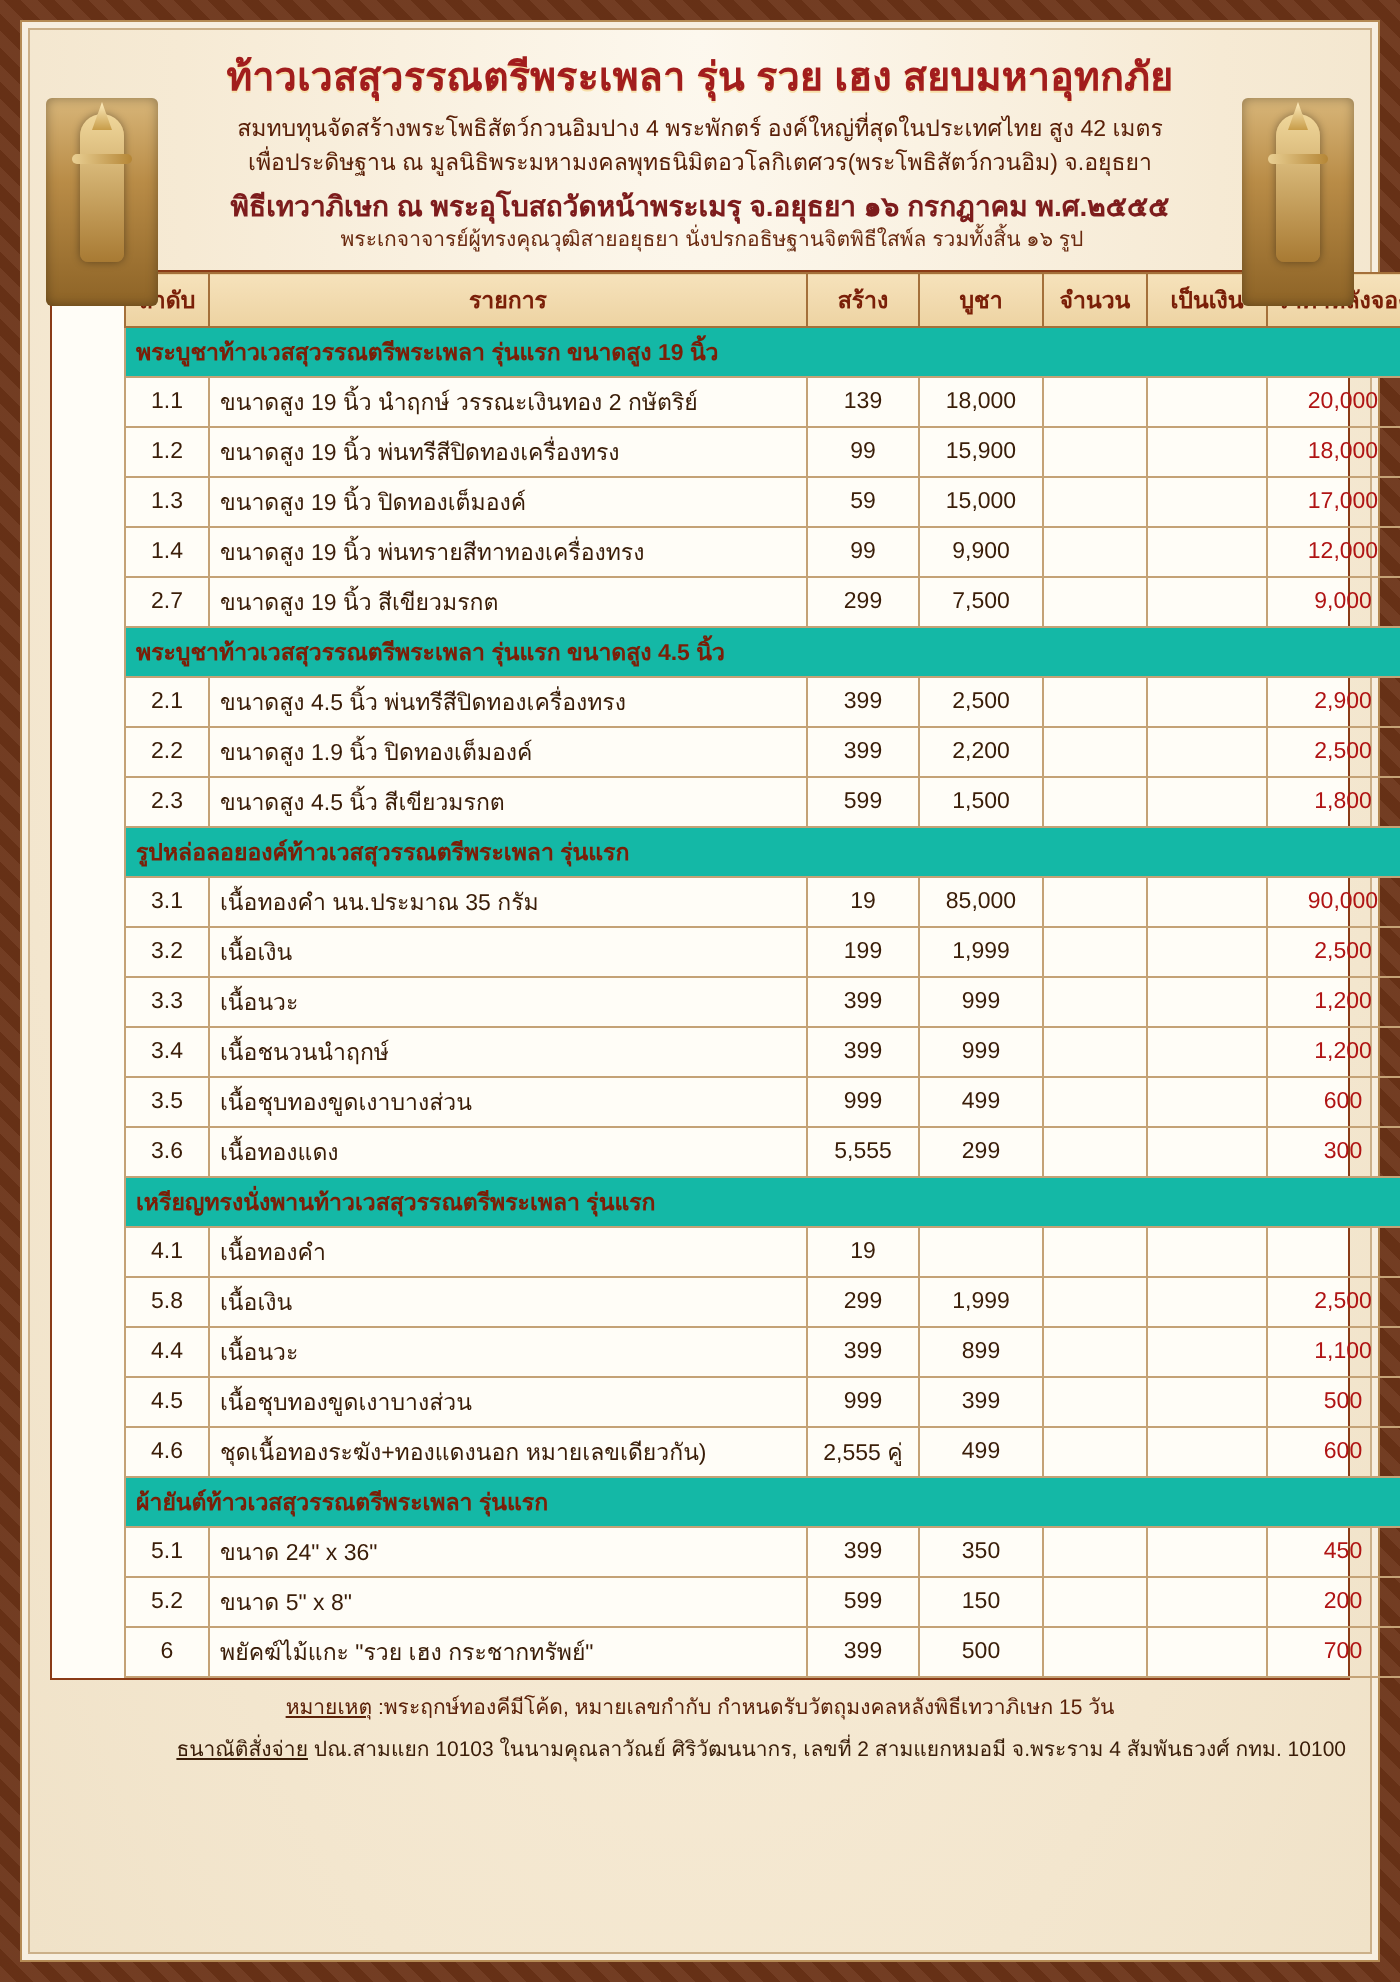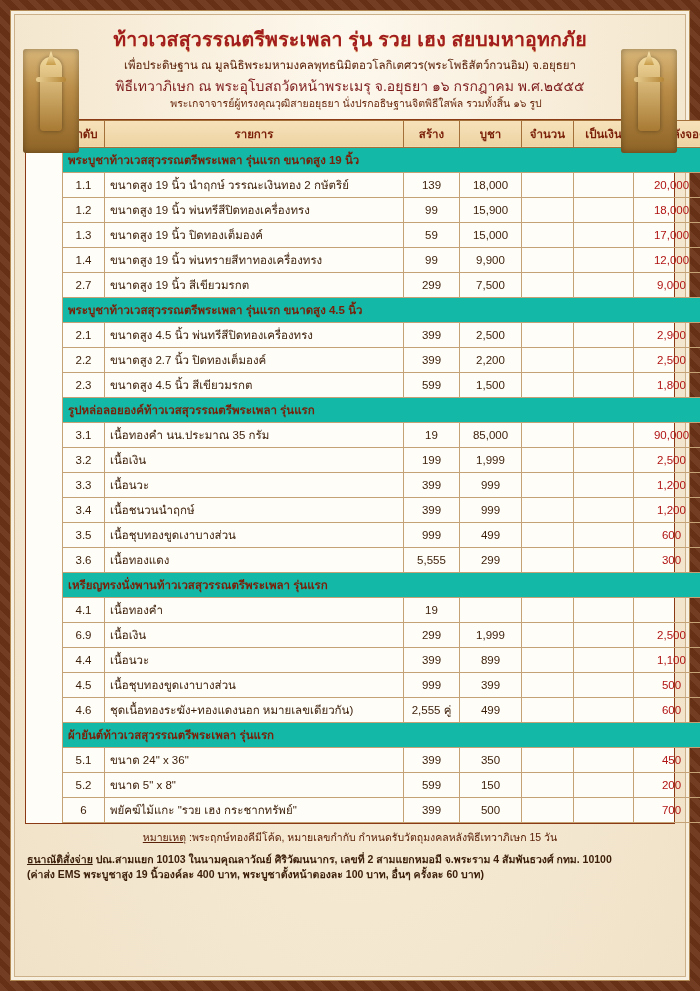--- a/index.html
+++ b/index.html
@@ -56,21 +56,21 @@
     text-align: center;
   }
   .sub-line {
     color: #5a2008;
     font-size: 11.5px;
     line-height: 1.45;
   }
   .ceremony {
     color: #7d1c1c;
     font-size: 14px;
-    font-weight: normal;
+    font-weight: bold;
     margin-top: 3px;
     line-height: 1.35;
   }
   .ceremony-sub {
     color: #6a2a10;
     font-size: 10.5px;
     line-height: 1.4;
     padding-left: 12px;
   }
   
@@ -149,45 +149,45 @@
   
   .note {
     margin: 5px 12px 0 12px;
     text-align: center;
     font-size: 10.5px;
     color: #5a2008;
   }
   .note .u { text-decoration: underline; }
   .footer {
     margin: 6px 12px 0 12px;
-    text-align: left;
+    text-align: right;
     font-size: 10.5px;
     color: #3a1d08;
     line-height: 1.5;
-    font-weight: bold;
   }
   .footer .u { text-decoration: underline; }
   .footer .line2 { color:#3a1d08; }
 </style>
 </head>
 <body>
 
 <div class="page">
   <div class="bg-outer"></div>
   <div class="bg-inner"></div>
   <div class="paper">
 
     <div class="header">
       <div class="statue left">
         <div class="figure"></div>
       </div>
       <div class="statue right">
         <div class="figure"></div>
       </div>
       <div class="main-title">ท้าวเวสสุวรรณตรีพระเพลา รุ่น รวย เฮง สยบมหาอุทกภัย</div>
+      <div class="sub-line">สมทบทุนจัดสร้างพระโพธิสัตว์กวนอิมปาง 4 พระพักตร์ องค์ใหญ่ที่สุดในประเทศไทย สูง 42 เมตร</div>
       <div class="sub-line">เพื่อประดิษฐาน ณ มูลนิธิพระมหามงคลพุทธนิมิตอวโลกิเตศวร(พระโพธิสัตว์กวนอิม) จ.อยุธยา</div>
       <div class="ceremony">พิธีเทวาภิเษก ณ  พระอุโบสถวัดหน้าพระเมรุ จ.อยุธยา ๑๖ กรกฎาคม พ.ศ.๒๕๕๕</div>
       <div class="ceremony-sub">พระเกจาจารย์ผู้ทรงคุณวุฒิสายอยุธยา นั่งปรกอธิษฐานจิตพิธีใสพ์ล รวมทั้งสิ้น ๑๖ รูป</div>
     </div>
 
     <div class="table-wrap">
       <table>
         <thead>
           <tr>
             <th>ลำดับ</th>
@@ -255,21 +255,21 @@
               <td class="idx">2.1</td>
               <td class="item">ขนาดสูง 4.5 นิ้ว พ่นทรีสีปิดทองเครื่องทรง</td>
               <td class="num">399</td>
               <td class="price">2,500</td>
               <td class="qty"></td>
               <td class="money"></td>
               <td class="total">2,900</td>
             </tr>
             <tr>
               <td class="idx">2.2</td>
-              <td class="item">ขนาดสูง 2.7 นิ้ว ปิดทองเต็มองค์</td>
+              <td class="item">ขนาดสูง 1.9 นิ้ว ปิดทองเต็มองค์</td>
               <td class="num">399</td>
               <td class="price">2,200</td>
               <td class="qty"></td>
               <td class="money"></td>
               <td class="total">2,500</td>
             </tr>
             <tr>
               <td class="idx">2.3</td>
               <td class="item">ขนาดสูง 4.5 นิ้ว สีเขียวมรกต</td>
               <td class="num">599</td>
@@ -341,21 +341,21 @@
             <tr>
               <td class="idx">4.1</td>
               <td class="item">เนื้อทองคำ</td>
               <td class="num">19</td>
               <td class="price"></td>
               <td class="qty"></td>
               <td class="money"></td>
               <td class="total"></td>
             </tr>
             <tr>
-              <td class="idx">6.9</td>
+              <td class="idx">5.8</td>
               <td class="item">เนื้อเงิน</td>
               <td class="num">299</td>
               <td class="price">1,999</td>
               <td class="qty"></td>
               <td class="money"></td>
               <td class="total">2,500</td>
             </tr>
             <tr>
               <td class="idx">4.4</td>
               <td class="item">เนื้อนวะ</td>
@@ -418,17 +418,16 @@
     </div>
 
     <div class="note">
       <span class="u">หมายเหตุ</span><span> :พระฤกษ์ทองคีมีโค้ด, หมายเลขกำกับ กำหนดรับวัตถุมงคลหลังพิธีเทวาภิเษก 15 วัน</span>
     </div>
 
     <div class="footer">
       <div>
         <span class="u">ธนาณัติสั่งจ่าย</span><span> ปณ.สามแยก 10103 ในนามคุณลาวัณย์ ศิริวัฒนนากร, เลขที่ 2 สามแยกหมอมี จ.พระราม 4 สัมพันธวงศ์ กทม. 10100</span>
       </div>
-      <div class="line2">(ค่าส่ง EMS พระบูชาสูง  19  นิ้วองค์ละ 400  บาท, พระบูชาตั้งหน้าตองละ 100 บาท, อื่นๆ ครั้งละ  60  บาท)</div>
     </div>
 
   </div>
 </div>
 
 </body></html>

